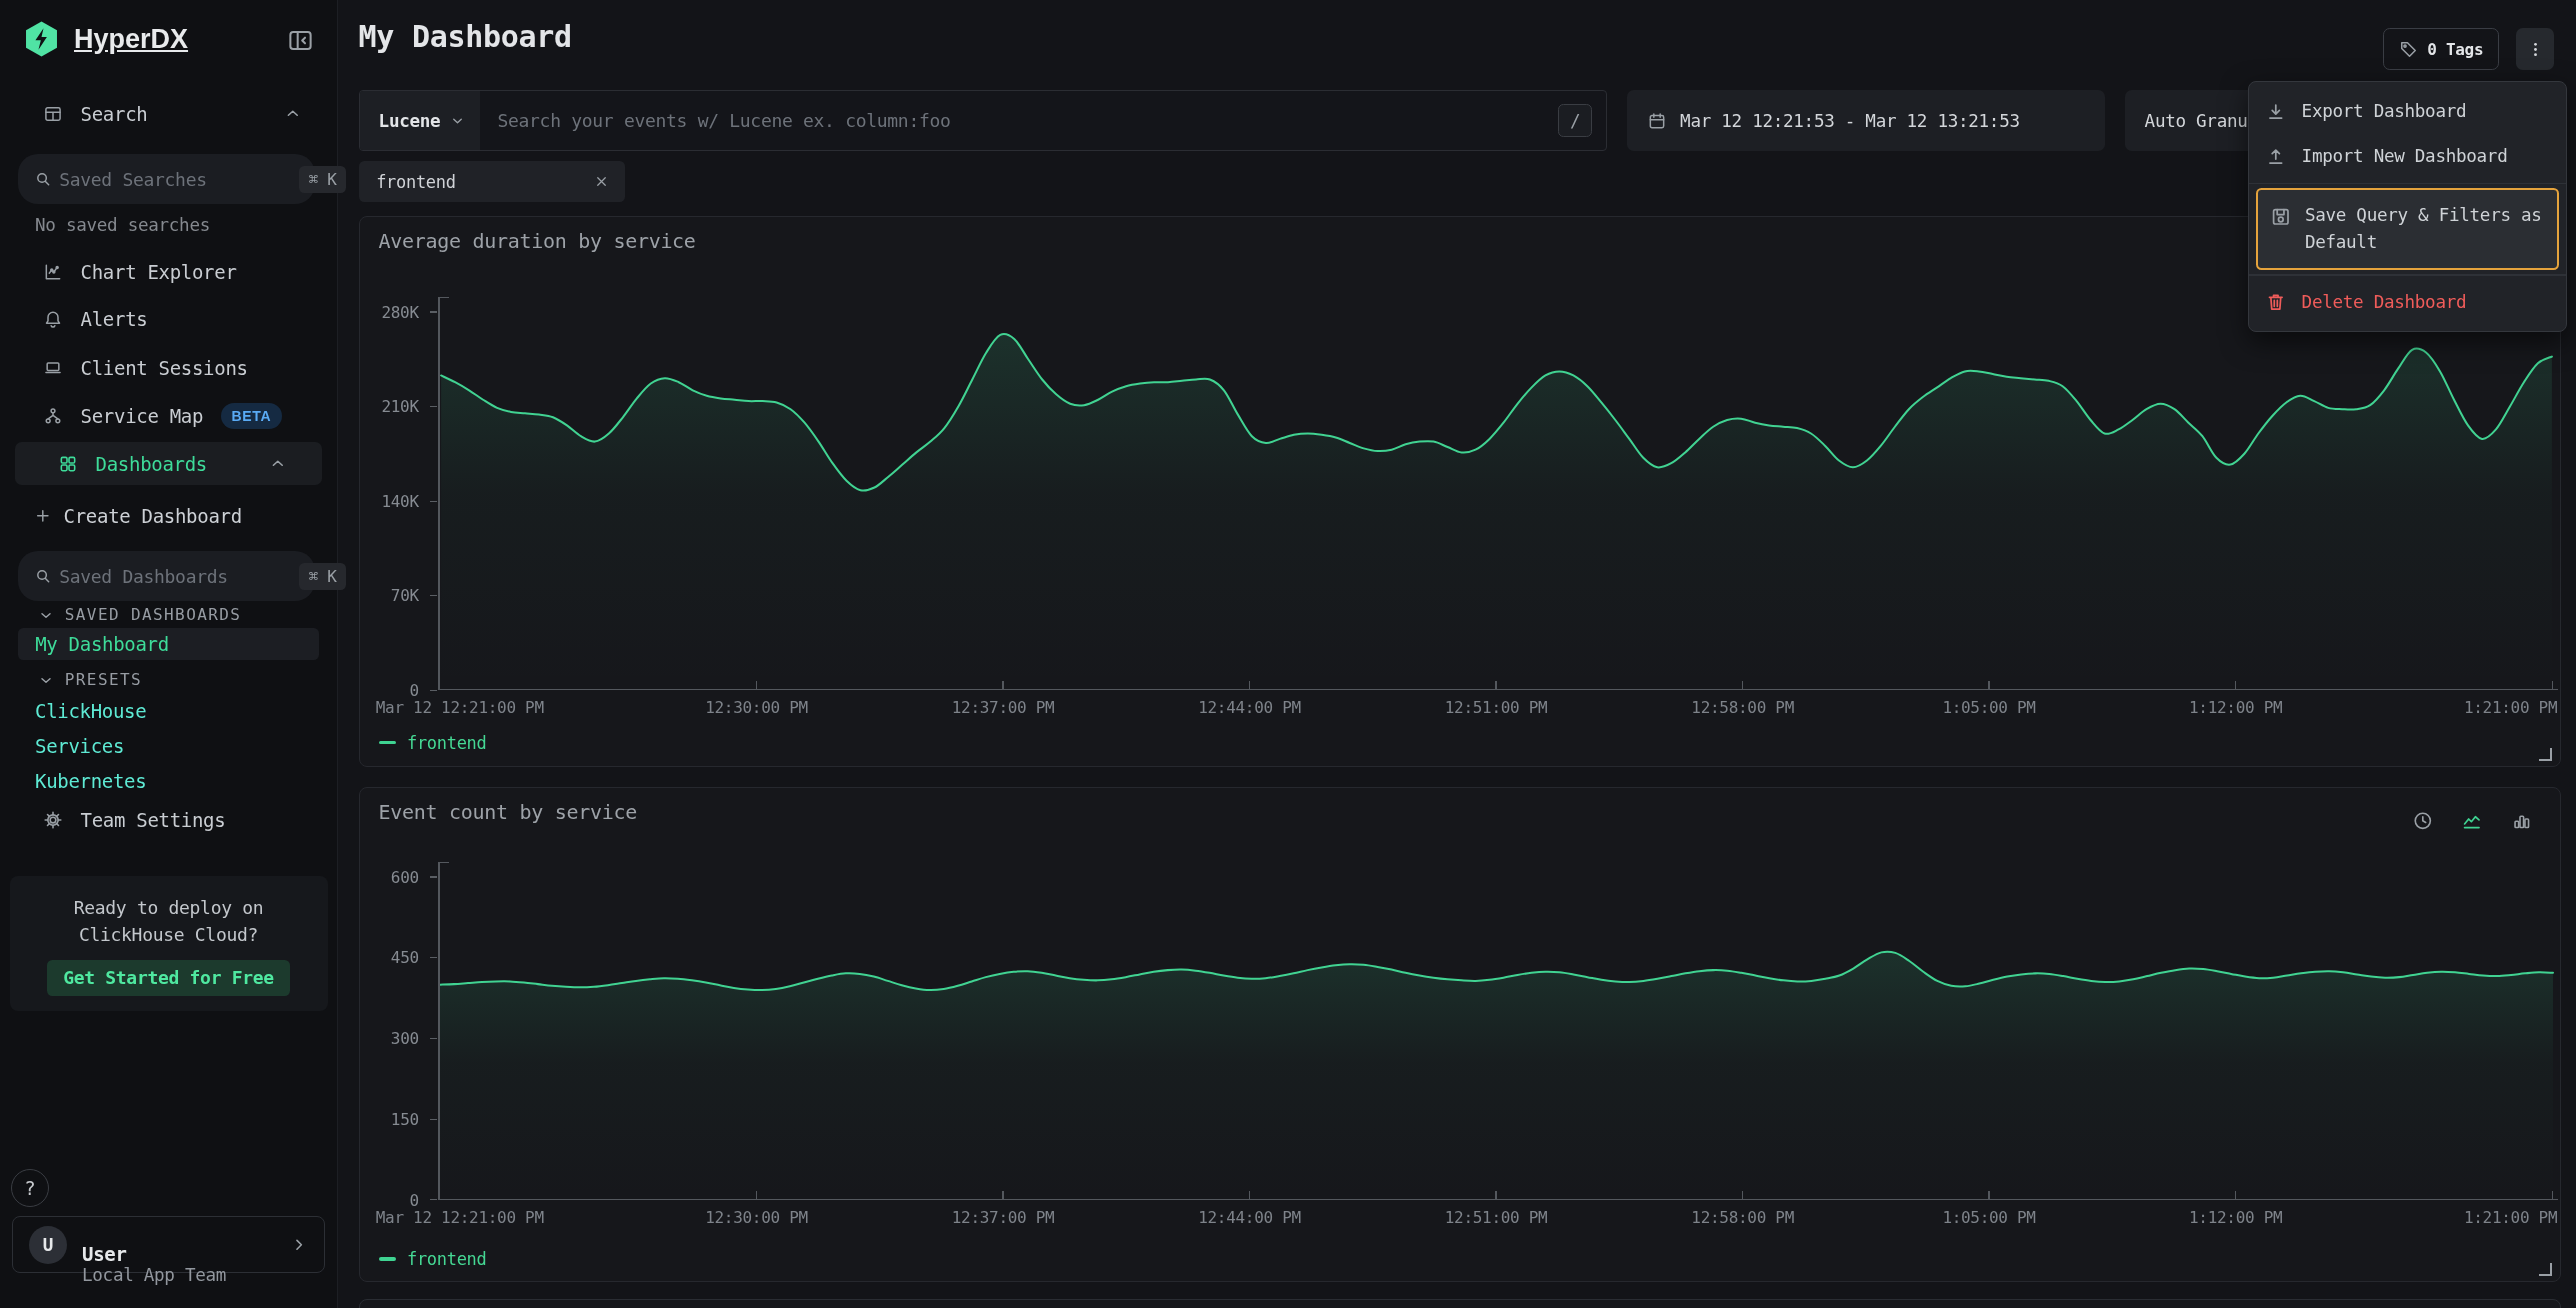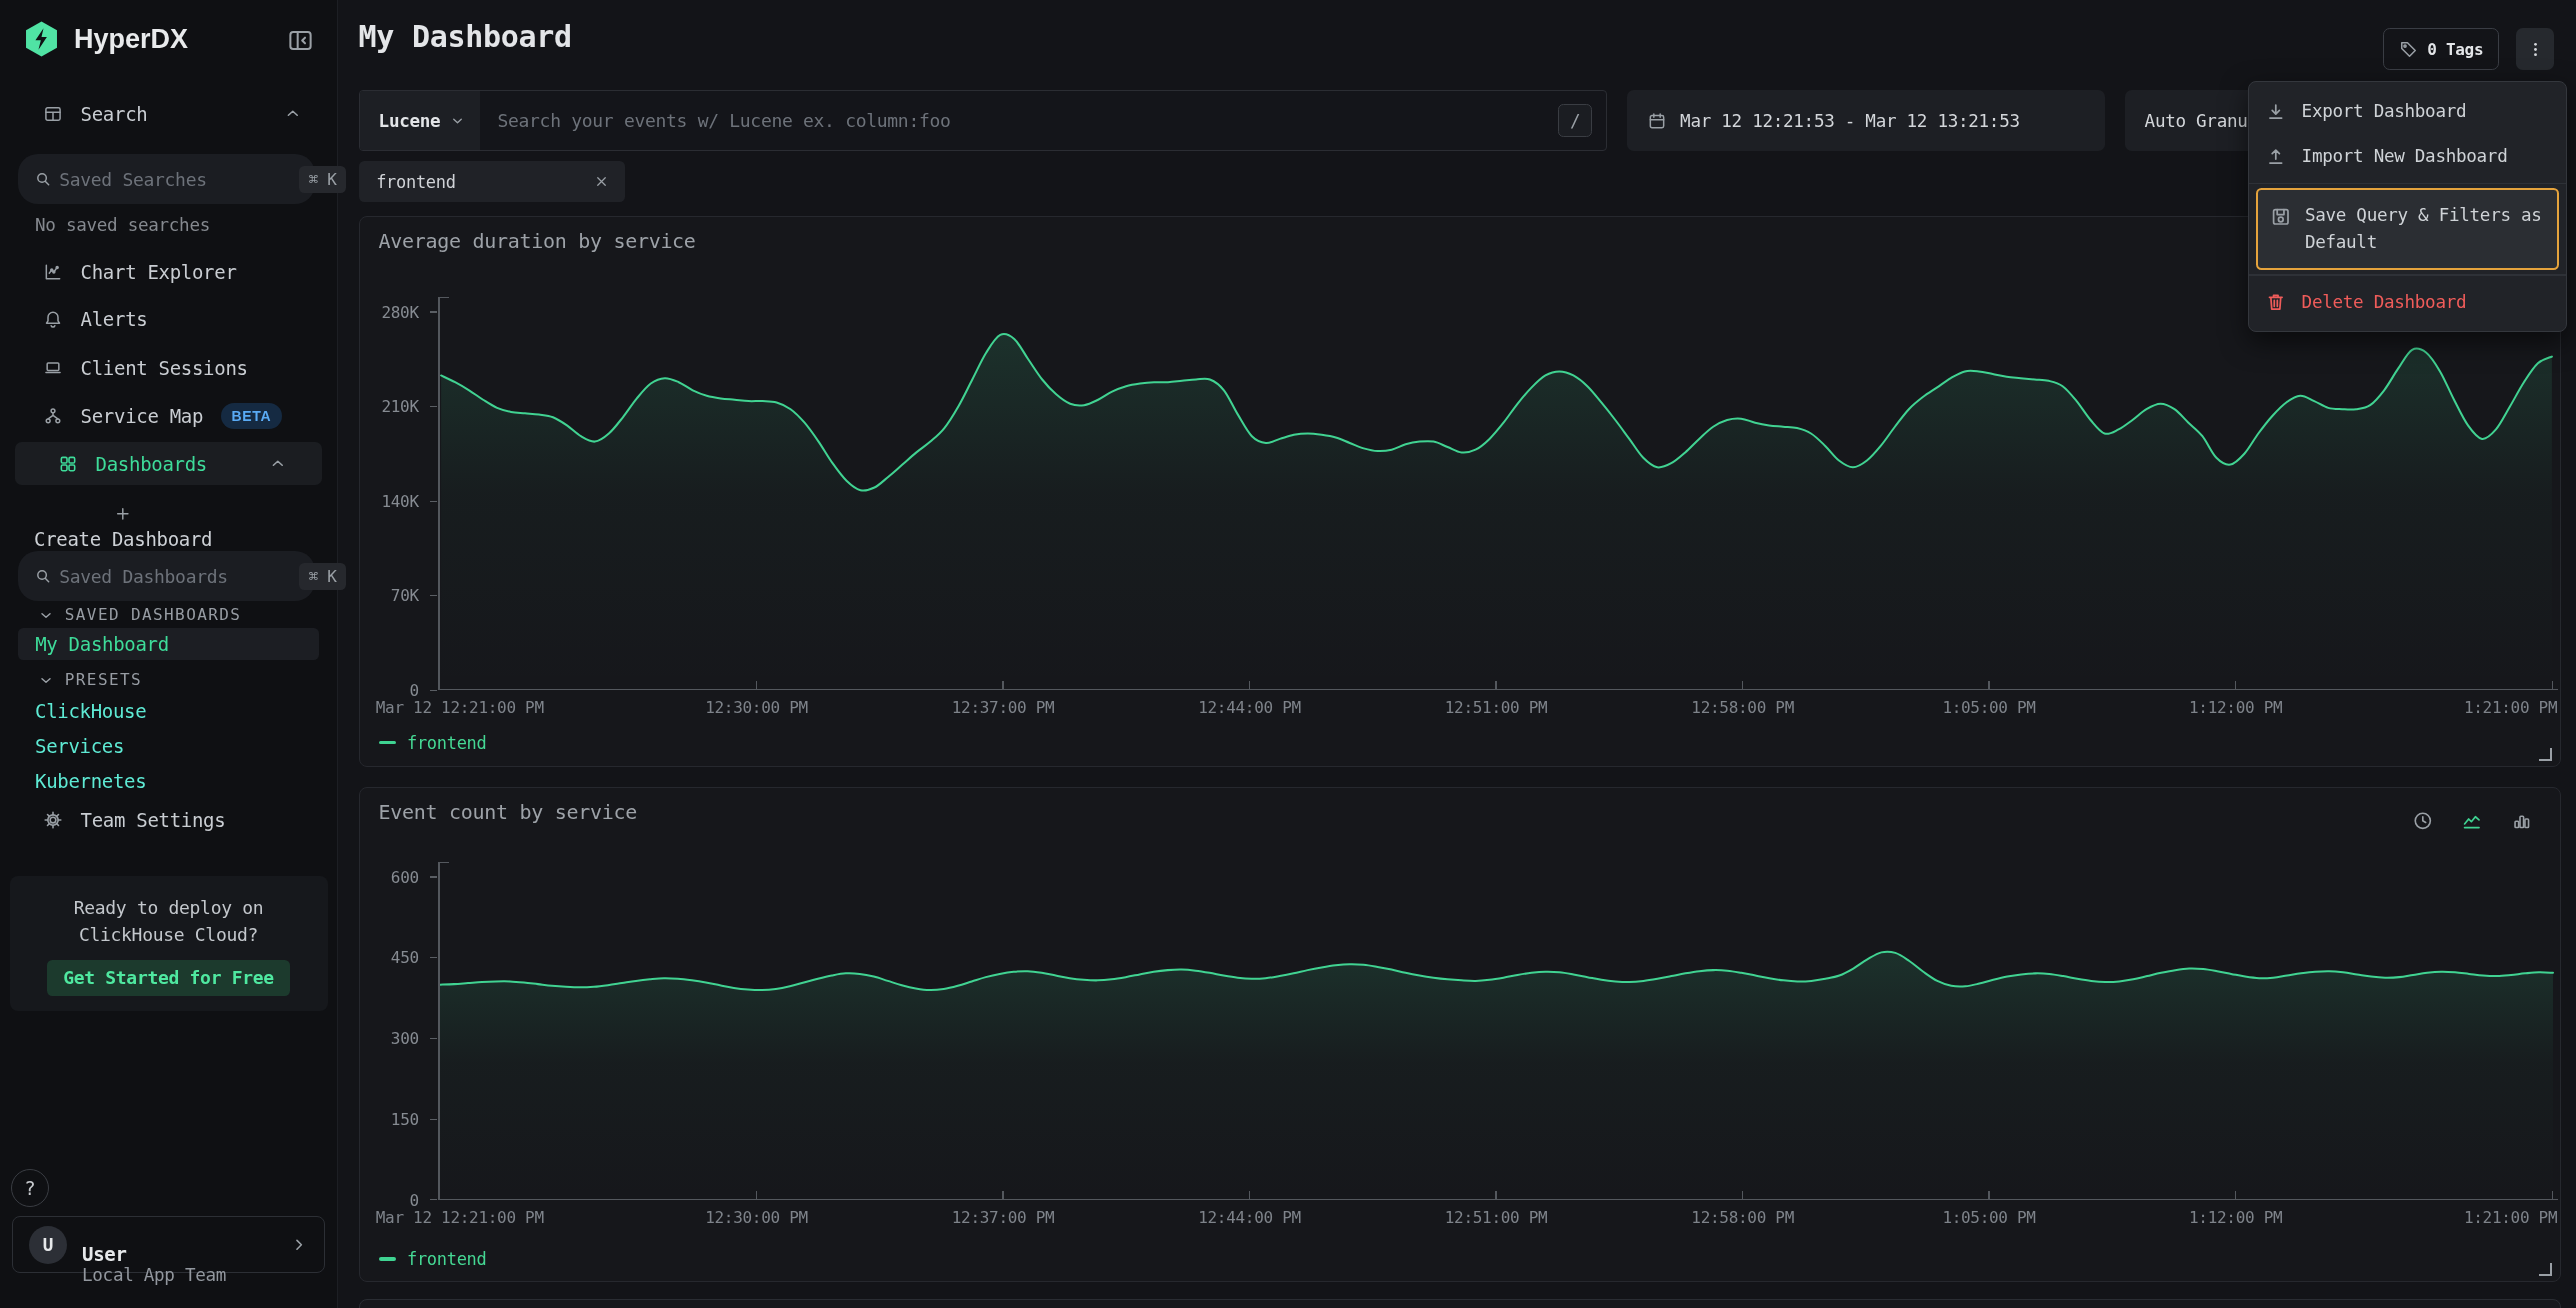--- a/index.html
+++ b/index.html
@@ -3,33 +3,33 @@
 <meta charset="utf-8">
 <style>
   html,body{margin:0;padding:0;background:#131418;}
   body{width:2576px;height:1308px;position:relative;overflow:hidden;
        font-family:"DejaVu Sans Mono",monospace;color:#c9cdd2;letter-spacing:-0.3px;}
   svg{display:block}
   .icon{flex:0 0 auto;color:#9aa0a6}
   
   .sidebar{position:absolute;left:0;top:0;width:337px;height:1308px;background:#0f1013;border-right:1.4px solid #1d1f24;}
   .sb-logo{position:absolute;left:24px;top:20px;display:flex;align-items:center;gap:15px;}
-  .logo-text{font-family:"Liberation Sans",sans-serif;font-weight:bold;font-size:27px;color:#e8eaec;letter-spacing:0;}
+  .logo-text{font-family:"Liberation Sans",sans-serif;font-weight:bold;font-size:27px;color:#e8eaec;letter-spacing:0;text-decoration:underline;}
   .collapse-btn{position:absolute;right:23px;top:27px;color:#9aa0a6;cursor:pointer;}
   .nav-item{position:absolute;left:0;width:100%;height:38px;display:flex;align-items:center;gap:17.6px;padding-left:43px;box-sizing:border-box;font-size:19px;color:#c9cdd2;cursor:pointer;}
   .nav-item .chev{position:absolute;right:35px;color:#9aa0a6;}
   .pill{position:absolute;left:17.6px;right:21.6px;height:50px;background:#1b1d22;border-radius:20px;display:flex;align-items:center;gap:6px;padding:0 10.8px 0 16px;box-sizing:border-box;}
   .pill input{flex:1;background:transparent;border:none;outline:none;font-family:inherit;font-size:18px;color:#c9cdd2;letter-spacing:-0.3px;}
   .pill input::placeholder{color:#6d727a;}
   .kbd{background:#26282d;border-radius:5.4px;padding:4px 9.5px;font-size:16px;color:#9aa0a6;white-space:nowrap;}
   .empty-note{position:absolute;left:35px;top:215px;font-size:17.6px;color:#85898f;}
   .badge-beta{font-family:"Liberation Sans",sans-serif;font-weight:bold;font-size:14px;color:#5aabf5;background:#152a42;border-radius:675px;padding:4.7px 10.8px;letter-spacing:0.7px;}
   .nav-active{background:#1b1d21;margin:0 15px;width:auto;left:0;right:0;border-radius:6.8px;color:#3edc9a;height:43px;}
   .nav-active .icon{color:#3edc9a;}
-  .side-link{position:absolute;left:34px;font-size:19px;color:#cdd1d6;cursor:pointer;display:flex;align-items:center;gap:5px;flex-direction:column;}
+  .side-link{position:absolute;left:34px;font-size:19px;color:#cdd1d6;cursor:pointer;display:flex;align-items:center;gap:12px;}
   .sec-head{position:absolute;left:38px;display:flex;align-items:center;gap:10.8px;font-size:16px;letter-spacing:1.4px;color:#979ca3;cursor:pointer;}
   .row-active{position:absolute;left:17.6px;right:17.6px;height:32px;background:#1c1e23;border-radius:5.4px;display:flex;align-items:center;padding-left:17.6px;color:#3edc9a;font-size:19px;cursor:pointer;}
   .preset-row{position:absolute;left:35px;font-size:19px;color:#5eead4;cursor:pointer;}
   .promo{position:absolute;left:9.5px;right:9.5px;top:876px;height:135px;background:#16181c;border-radius:8px;text-align:center;padding:17.6px 20px;box-sizing:border-box;}
   .promo-text{font-size:18px;color:#c3c7cc;line-height:27px;}
   .promo-btn{margin:12px auto 0;width:243px;height:36px;background:#1c3a2d;border-radius:5.4px;color:#4fe8a0;font-weight:bold;font-size:18px;display:flex;align-items:center;justify-content:center;cursor:pointer;}
   .help-circle{position:absolute;left:10.8px;top:1169px;width:36px;height:36px;border:1.4px solid #3a3d43;border-radius:50%;display:flex;align-items:center;justify-content:center;font-size:19px;color:#c6c9cd;cursor:pointer;}
   .user-card{position:absolute;left:12px;right:12px;top:1216px;height:57px;border:1.4px solid #2c2f35;border-radius:8px;display:flex;align-items:center;gap:15px;padding:0 16px;box-sizing:border-box;cursor:pointer;}
   .avatar{width:38px;height:38px;border-radius:50%;background:#2c2f36;color:#e6e8ea;display:flex;align-items:center;justify-content:center;font-size:17.6px;font-weight:bold;}
   .user-name{font-size:19px;font-weight:bold;color:#e6e8ea;line-height:21.6px;margin-top:40px;}

